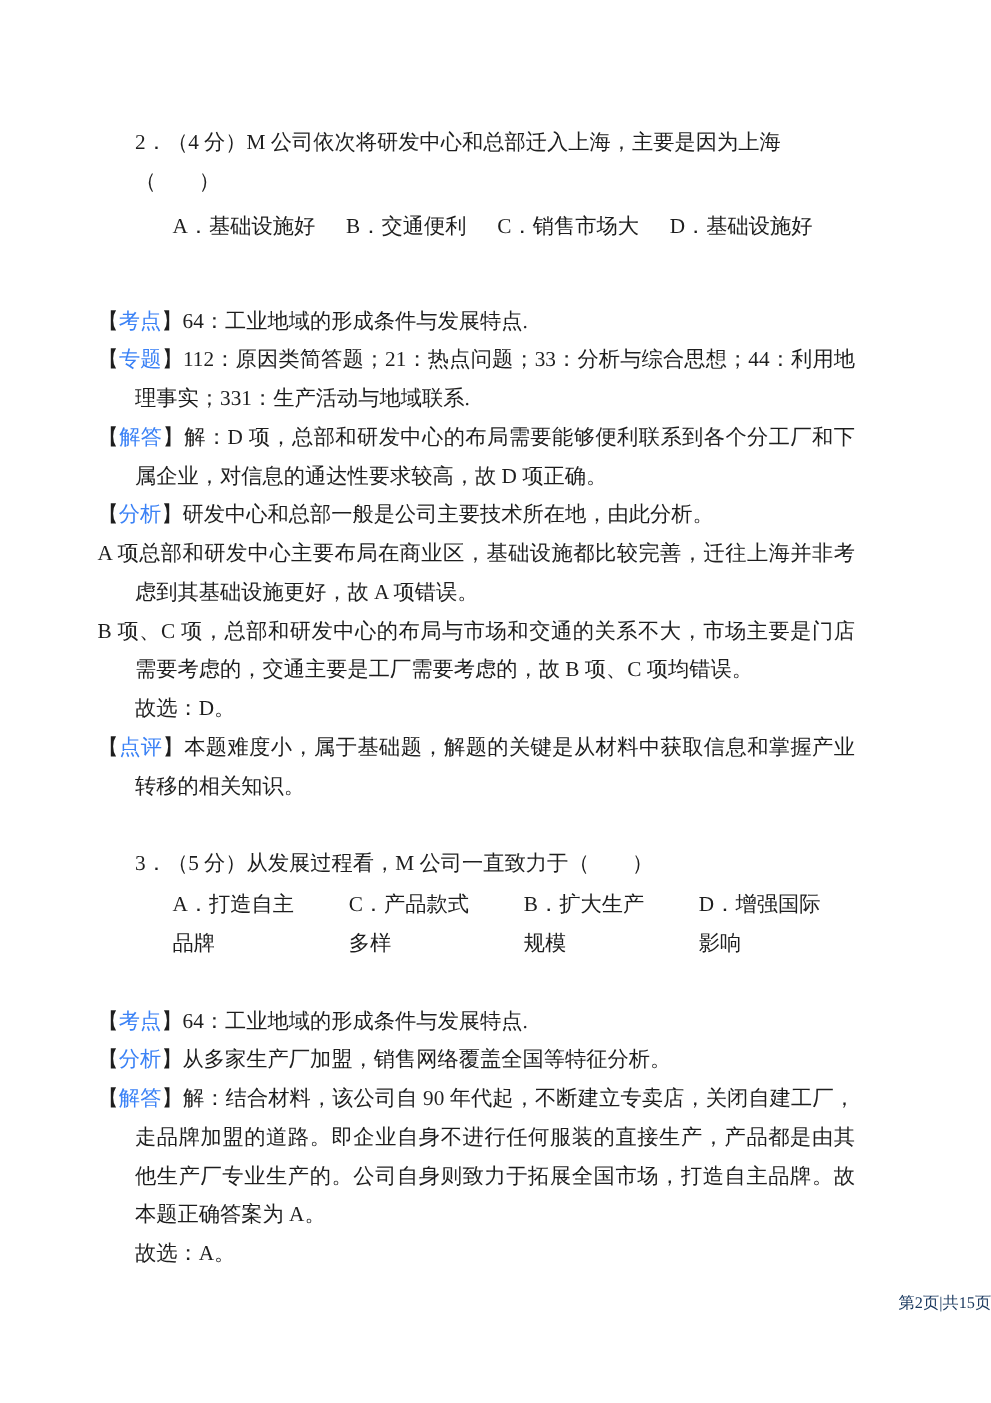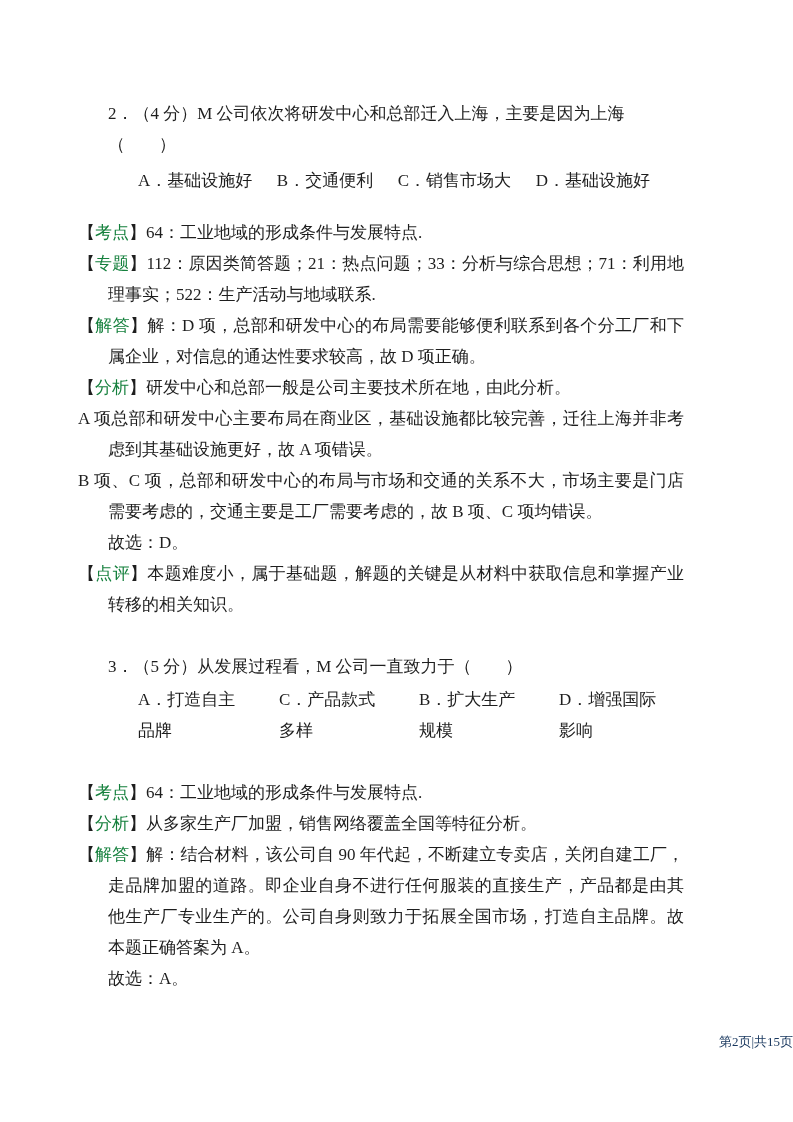--- a/index.html
+++ b/index.html
@@ -23,31 +23,31 @@
     font-size: 17px;
     line-height: 31px;
     text-align: justify;
   }
 
   .content p { margin: 0; padding: 0; }
 
   
   .hang { padding-left: 30px; text-indent: -30px; }
 
-  .lbl { color: #15803d; }
+  .lbl { color: #3b82f6; }
 
   .stem { text-align: left; }
 
   .opts {
     display: flex;
     justify-content: space-between;
     margin-left: 30px;
     text-align: left;
   }
-  .opts-q2 { width: 512px; margin-top: 5px;  margin-bottom: 21px; font-family: Liberation Serif, serif; }
+  .opts-q2 { width: 512px; margin-top: 5px;  margin-bottom: 45px; font-family: Liberation Serif, serif; }
   .opts-q3 { width: 534px; margin-top: 2px;  margin-bottom: 31px; gap: 28px; }
 
   .q3 { margin-top: 31px; }
 
   .footer {
     position: absolute;
     left: 0;
     top: 1033px;
     width: 100%;
     text-align: right;
@@ -68,21 +68,21 @@
 
       <div class="opts opts-q2">
         <span>A．基础设施好</span>
         <span>B．交通便利</span>
         <span>C．销售市场大</span>
         <span>D．基础设施好</span>
       </div>
 
       <p class="hang"><span>【</span><span class="lbl">考点</span><span>】</span><span>64：工业地域的形成条件与发展特点.</span></p>
 
-      <p class="hang"><span>【</span><span class="lbl">专题</span><span>】</span><span>112：原因类简答题；21：热点问题；33：分析与综合思想；71：利用地理事实；522：生产活动与地域联系.</span></p>
+      <p class="hang"><span>【</span><span class="lbl">专题</span><span>】</span><span>112：原因类简答题；21：热点问题；33：分析与综合思想；44：利用地理事实；331：生产活动与地域联系.</span></p>
 
       <p class="hang"><span>【</span><span class="lbl">解答</span><span>】</span><span>解：D 项，总部和研发中心的布局需要能够便利联系到各个分工厂和下属企业，对信息的通达性要求较高，故 D 项正确。</span></p>
 
       <p class="hang"><span>【</span><span class="lbl">分析</span><span>】</span><span>研发中心和总部一般是公司主要技术所在地，由此分析。</span></p>
 
       <p class="hang"><span>A 项总部和研发中心主要布局在商业区，基础设施都比较完善，迁往上海并非考虑到其基础设施更好，故 A 项错误。</span></p>
 
       <p class="hang"><span>B 项、C 项，总部和研发中心的布局与市场和交通的关系不大，市场主要是门店需要考虑的，交通主要是工厂需要考虑的，故 B 项、C 项均错误。</span></p>
 
       <p><span>故选：D。</span></p>

